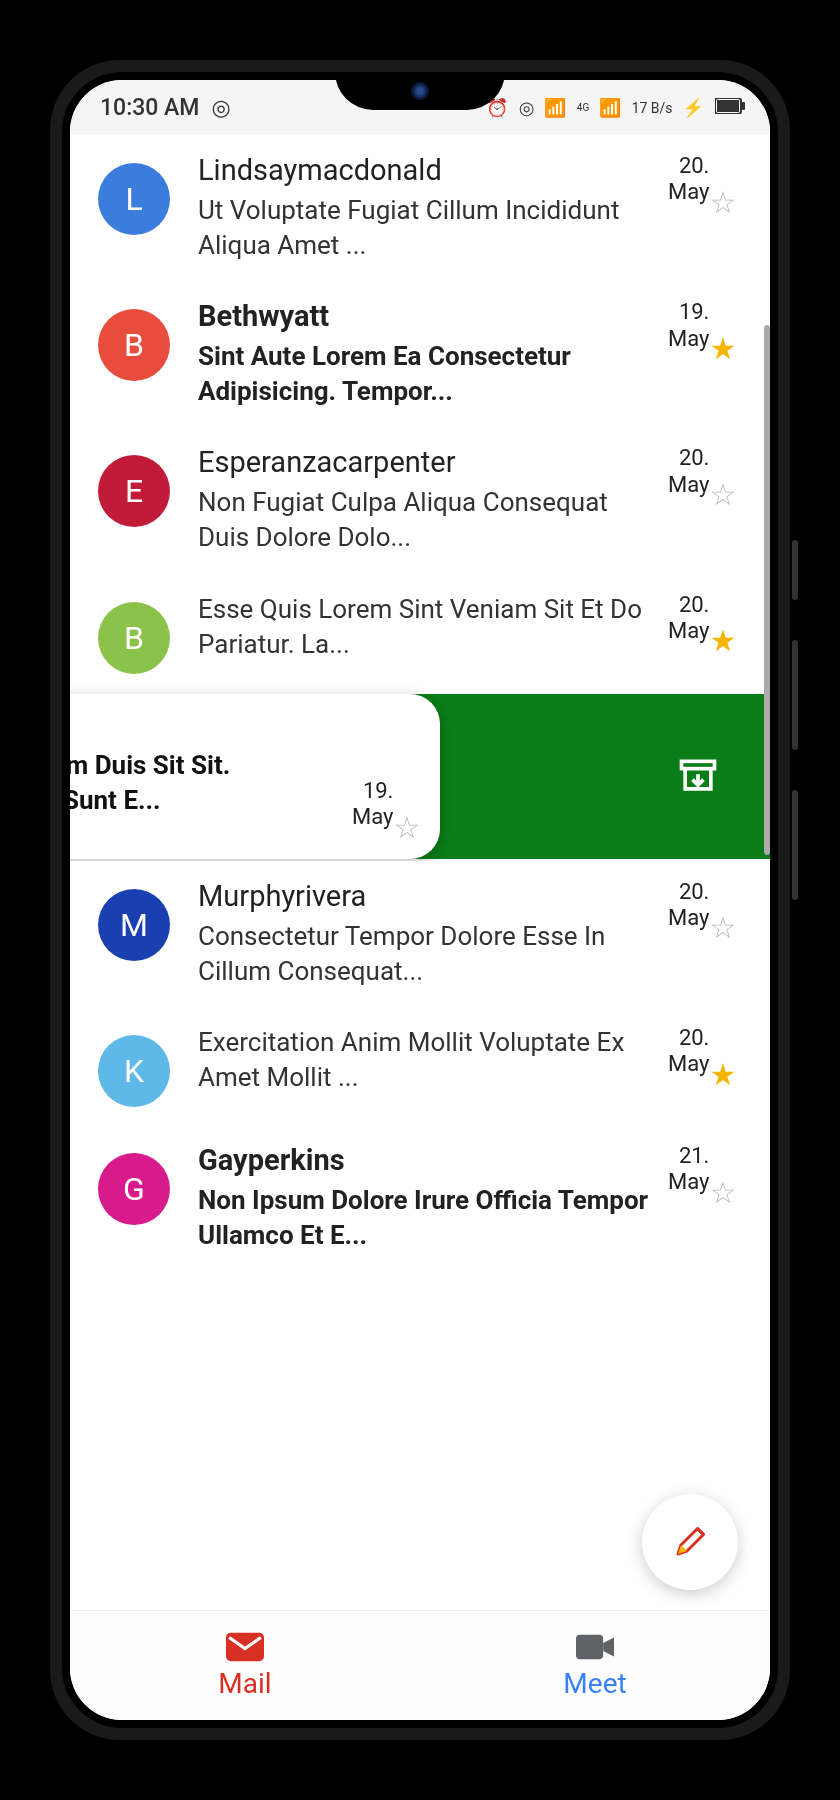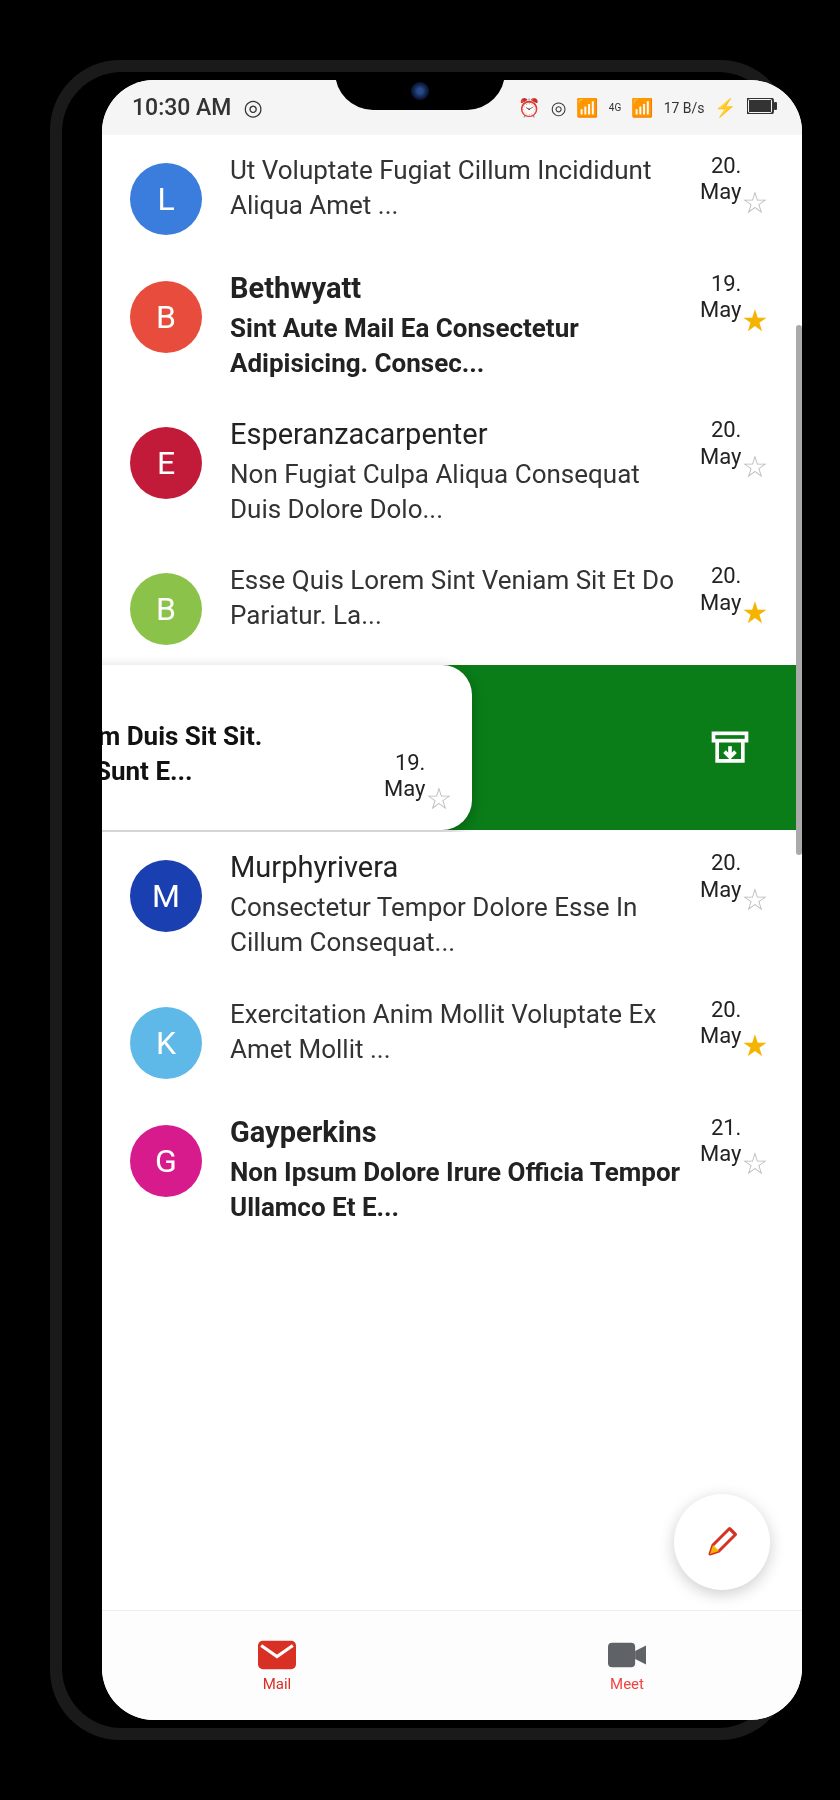--- a/index.html
+++ b/index.html
@@ -29,21 +29,20 @@
     padding: 8px;
     position: relative;
   }
   .screen {
     width: 100%;
     height: 100%;
     background: #fff;
     border-radius: 52px;
     overflow: hidden;
     position: relative;
-    margin-left: 32px;
   }
   .notch {
     position: absolute;
     top: 0;
     left: 50%;
     transform: translateX(-50%);
     width: 170px;
     height: 38px;
     background: #000;
     border-radius: 0 0 70px 70px;
@@ -224,24 +223,24 @@
     border-top:1px solid #eee;
     display:flex;
   }
   .nav-item {
     flex:1;
     display:flex;
     flex-direction:column;
     align-items:center;
     justify-content:center;
     gap:4px;
-    font-size:15px;
+    font-size:28px;
   }
   .nav-item.active { color:#d93025; }
-  .nav-item.inactive { color:#ef4444; }
+  .nav-item.inactive { color:#3b82f6; }
   .nav-icon { width:38px; height:32px; }
 </style>
 </head>
 <body>
 
 <div class="phone-frame">
   <div class="side-buttons">
     <div class="side-btn sb1"></div>
     <div class="side-btn sb2"></div>
     <div class="side-btn sb3"></div>
@@ -272,32 +271,33 @@
               </svg>
           </span>
         </div>
       </div>
 
       <div class="mail-list">
         <div id="list-before">
             <div class="mail-item">
     <div class="avatar" style="background:#3b7ddd">L</div>
     <div class="mail-body">
+      <div class="sender">Lindsaymacdonald</div>
       <div class="snippet">Ut Voluptate Fugiat Cillum Incididunt Aliqua Amet ...</div>
     </div>
     <div class="mail-meta">
       <div class="date">20.<br>May</div>
       <span class="star off">☆</span>
     </div>
             </div>
             <div class="mail-item unread">
     <div class="avatar" style="background:#e74c3c">B</div>
     <div class="mail-body">
       <div class="sender">Bethwyatt</div>
-      <div class="snippet">Sint Aute Mail Ea Consectetur Adipisicing. Consec...</div>
+      <div class="snippet">Sint Aute Lorem Ea Consectetur Adipisicing. Tempor...</div>
     </div>
     <div class="mail-meta">
       <div class="date">19.<br>May</div>
       <span class="star on">★</span>
     </div>
             </div>
             <div class="mail-item">
     <div class="avatar" style="background:#c21b3a">E</div>
     <div class="mail-body">
       <div class="sender">Esperanzacarpenter</div>

